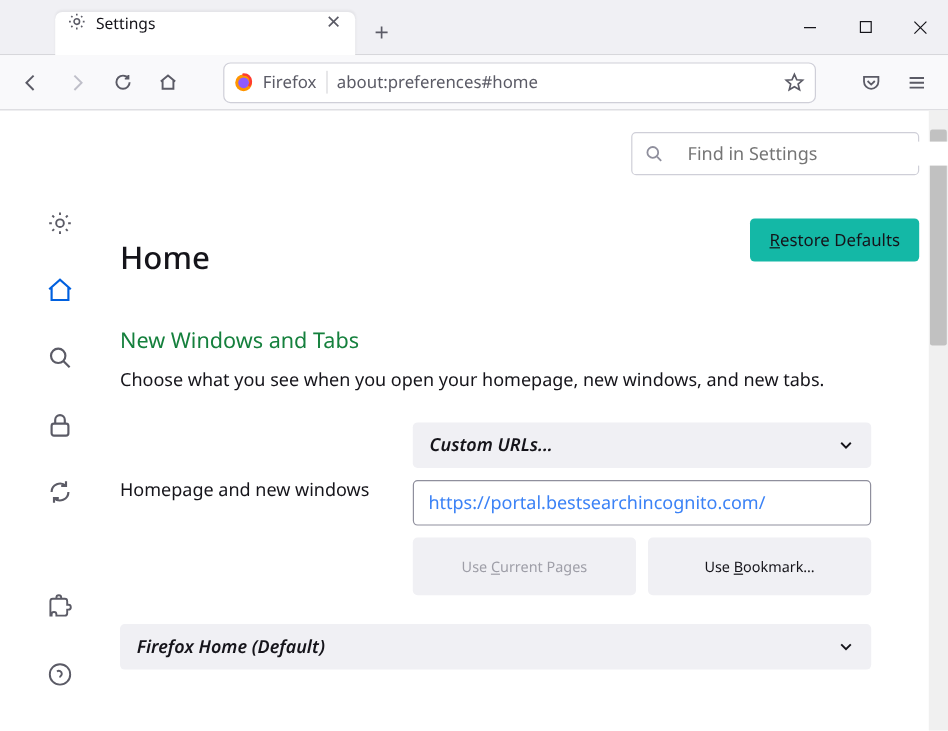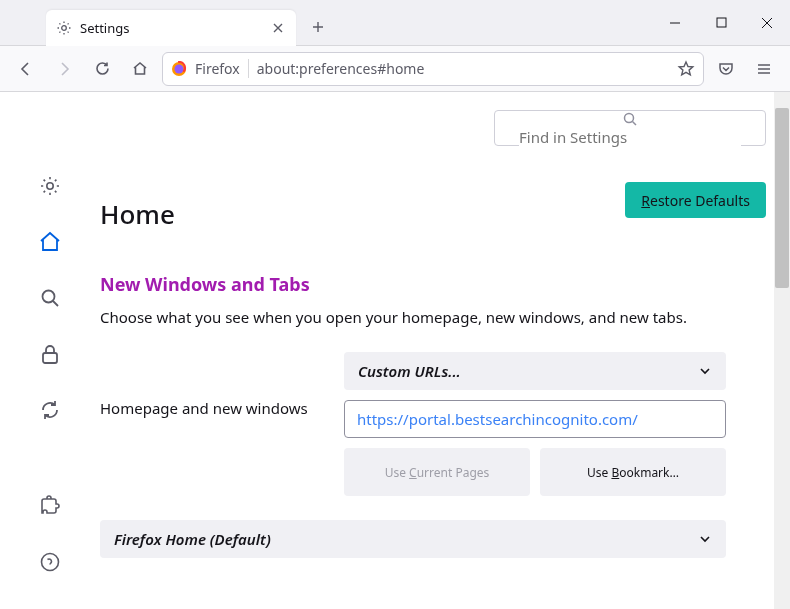--- a/index.html
+++ b/index.html
@@ -1,54 +1,54 @@
 <!DOCTYPE html>
 <html><head>
 <meta charset="utf-8">
 <style>
 * { margin: 0; padding: 0; box-sizing: border-box; font-family: -apple-system, "Segoe UI", system-ui, sans-serif; }
 body { width: 790px; height: 609px; background: #fff; overflow: hidden; position: relative; }
 
 
 .titlebar { height: 46px; background: #f0f0f4; display: flex; align-items: center; border-bottom: 1px solid #d7d7db; }
-.tab { margin-left: 46px; height: 36px; width: 250px; background: #fff; border-radius: 6px 6px 0 0; display: flex; align-items: center; padding: 0 10px; gap: 8px; margin-top: 10px; box-shadow: 0 -1px 2px rgba(0,0,0,0.05); }
+.tab { margin-left: 46px; height: 36px; width: 250px; background: #fff; border-radius: 6px 6px 0 0; display: flex; padding: 0 10px; gap: 8px; margin-top: 10px; box-shadow: 0 -1px 2px rgba(0,0,0,0.05); }
 .tab-title { flex: 1; font-size: 13px; color: #15141a; }
 .tab-close { width: 16px; height: 16px; display: flex; align-items: center; justify-content: center; cursor: pointer; }
 .tab-new { width: 28px; height: 28px; display: flex; align-items: center; justify-content: center; margin-left: 8px; margin-top: 8px; cursor: pointer; }
 .window-controls { margin-left: auto; display: flex; gap: 0; }
 .winbtn { width: 46px; height: 36px; display: flex; align-items: center; justify-content: center; cursor: pointer; }
 
 
 .toolbar { height: 46px; background: #f9f9fb; display: flex; align-items: center; padding: 0 10px; gap: 6px; border-bottom: 1px solid #d7d7db; }
 .tbtn { width: 32px; height: 32px; display: flex; align-items: center; justify-content: center; border-radius: 4px; cursor: pointer; color: #5b5b66; }
 .tbtn.disabled { color: #bfbfc9; cursor: default; }
-.urlbar { flex: 1; height: 34px; background: #fff; border: 1px solid #cfcfd8; border-radius: 6px; display: flex; align-items: center; padding: 0 8px; gap: 8px; margin: 0 0; }
+.urlbar { flex: 1; height: 34px; background: #fff; border: 1px solid #cfcfd8; border-radius: 6px; display: flex; align-items: center; padding: 0 8px; gap: 8px; margin: 0 24px; }
 .urlbar .ff-icon { width: 16px; height: 16px; }
 .url-identity { font-size: 14px; color: #5b5b66; padding-right: 8px; border-right: 1px solid #d7d7db; }
 .url-text { font-size: 14px; color: #5b5b66; flex: 1; }
 .star { margin-left: auto; }
 
 
 .content-wrap { position: relative; height: calc(609px - 92px); display: flex; }
 .scrollbar-track { position: absolute; right: 0; top: 0; width: 16px; height: 100%; background: #f0f0f0; }
 .scrollbar-thumb { position: absolute; right: 1px; top: 16px; width: 14px; height: 180px; background: #c1c1c1; border-radius: 2px; }
 
 .sidepanel { width: 100px; padding-top: 80px; display: flex; flex-direction: column; align-items: center; gap: 28px; }
 .side-icon { width: 28px; height: 28px; display: flex; align-items: center; justify-content: center; color: #5b5b66; cursor: pointer; border-radius: 4px; }
 .side-icon.active { color: #0060df; }
 
 .main { flex: 1; padding: 24px 40px 0 0; margin-right: 24px; position: relative; }
-.search-settings { position: absolute; right: 0; top: 18px; width: 272px; height: 36px; border: 1px solid #cfcfd8; border-radius: 4px; display: flex; align-items: center; padding: 0 10px; gap: 0; flex-direction: column; }
+.search-settings { position: absolute; right: 0; top: 18px; width: 240px; height: 36px; border: 1px solid #cfcfd8; border-radius: 4px; display: flex; align-items: center; padding: 0 10px; gap: 20px; }
 .search-settings input { border: none; outline: none; font-size: 15px; flex: 1; color: #5b5b66; }
 
 .page-title { font-size: 26px; font-weight: 500; color: #15141a; margin-top: 80px; }
 .restore-btn { position: absolute; right: 0; top: 90px; height: 36px; padding: 0 16px; background: #14b8a6; border: none; border-radius: 4px; font-size: 14px; color: #15141a; cursor: pointer; }
 .restore-btn .u { text-decoration: underline; }
 
-.section-title { font-size: 18px; font-weight: 700; color: #a21caf; margin-top: 40px; }
+.section-title { font-size: 18px; font-weight: 400; color: #15803d; margin-top: 40px; }
 .section-desc { font-size: 15px; color: #15141a; margin-top: 11px; line-height: 1.4; }
 
 .field-row { display: flex; align-items: flex-start; margin-top: 24px; gap: 16px; }
 .field-label { width: 228px; font-size: 15px; color: #15141a; padding-top: 46px; }
 .field-controls { flex: 1; display: flex; flex-direction: column; gap: 10px; }
 
 .select { height: 38px; background: #f0f0f4; border: none; border-radius: 4px; display: flex; align-items: center; padding: 0 14px; font-size: 15px; font-weight: 600; color: #15141a; cursor: pointer; position: relative; font-style: italic; }
 .select .chev { margin-left: auto; }
 
 .text-input { height: 38px; border: 1px solid #8f8f9d; border-radius: 4px; padding: 0 12px; font-size: 15px; color: #3b82f6; outline: none; }

